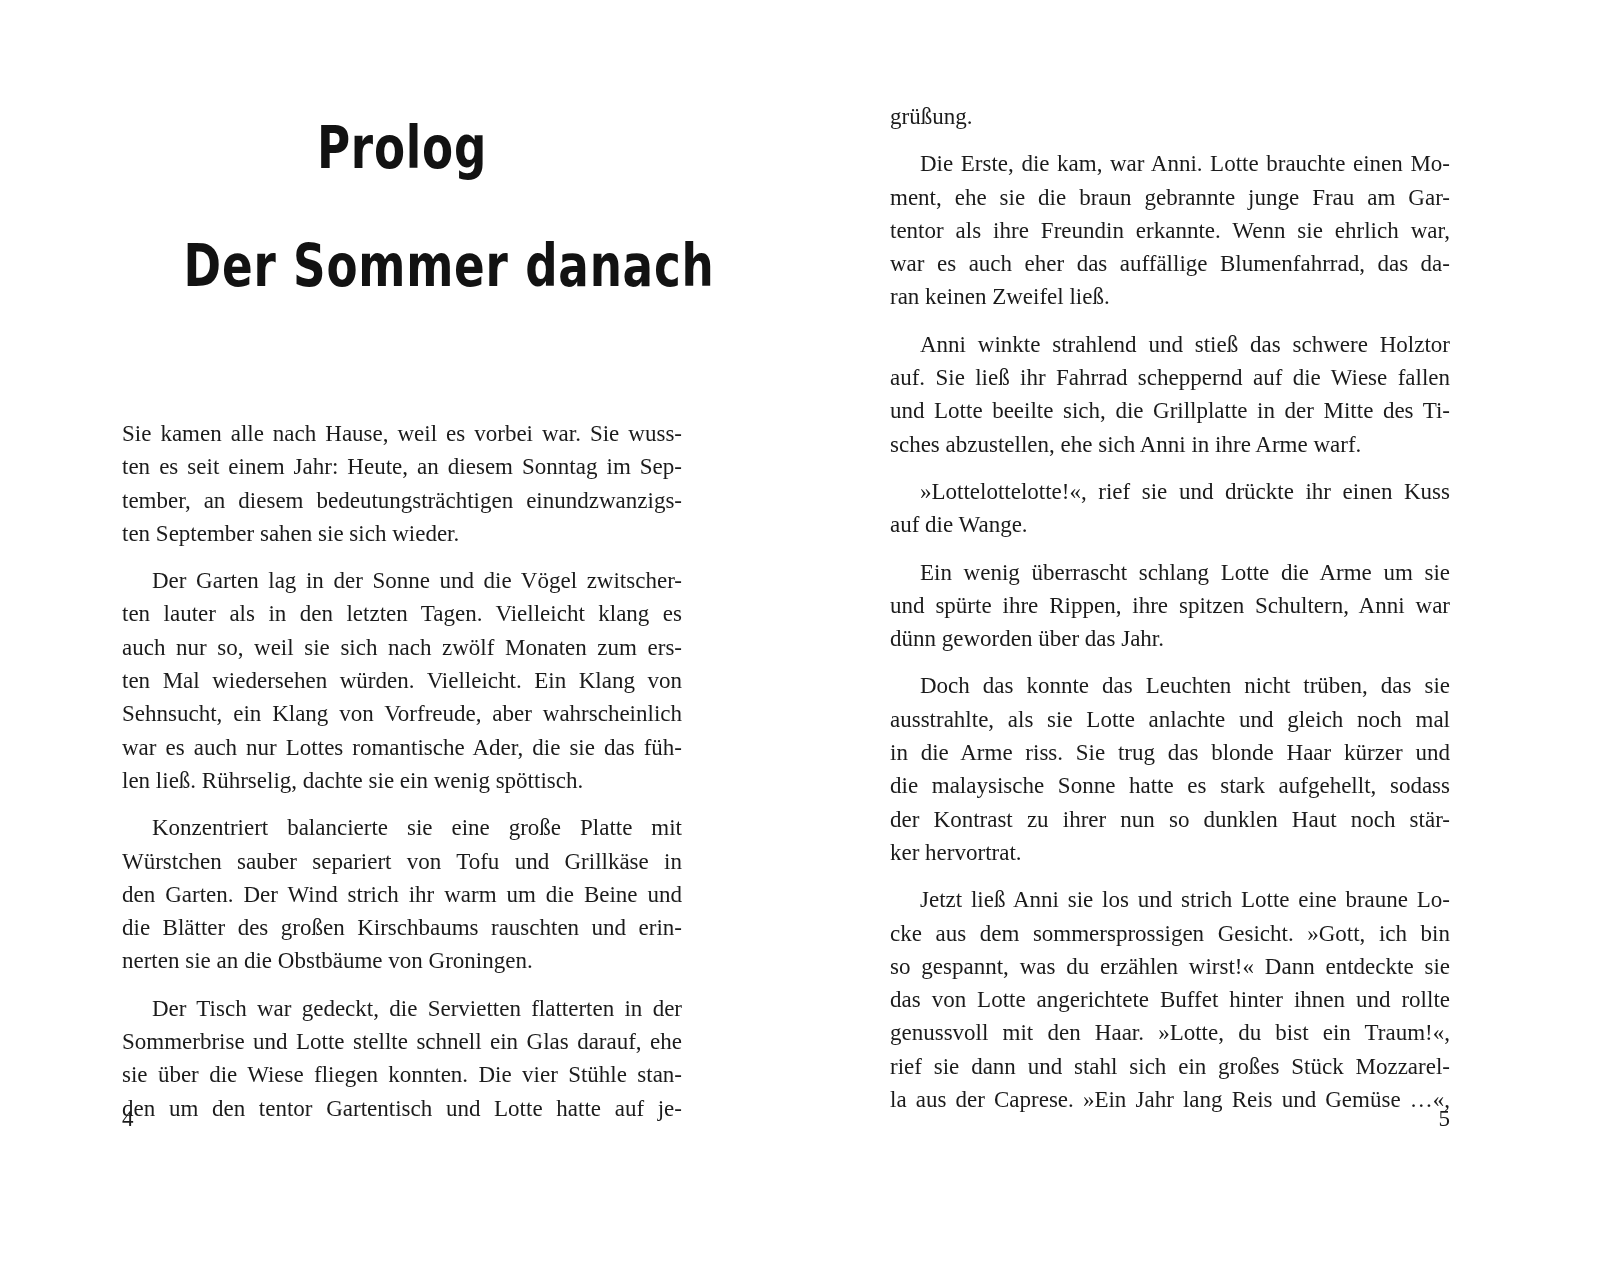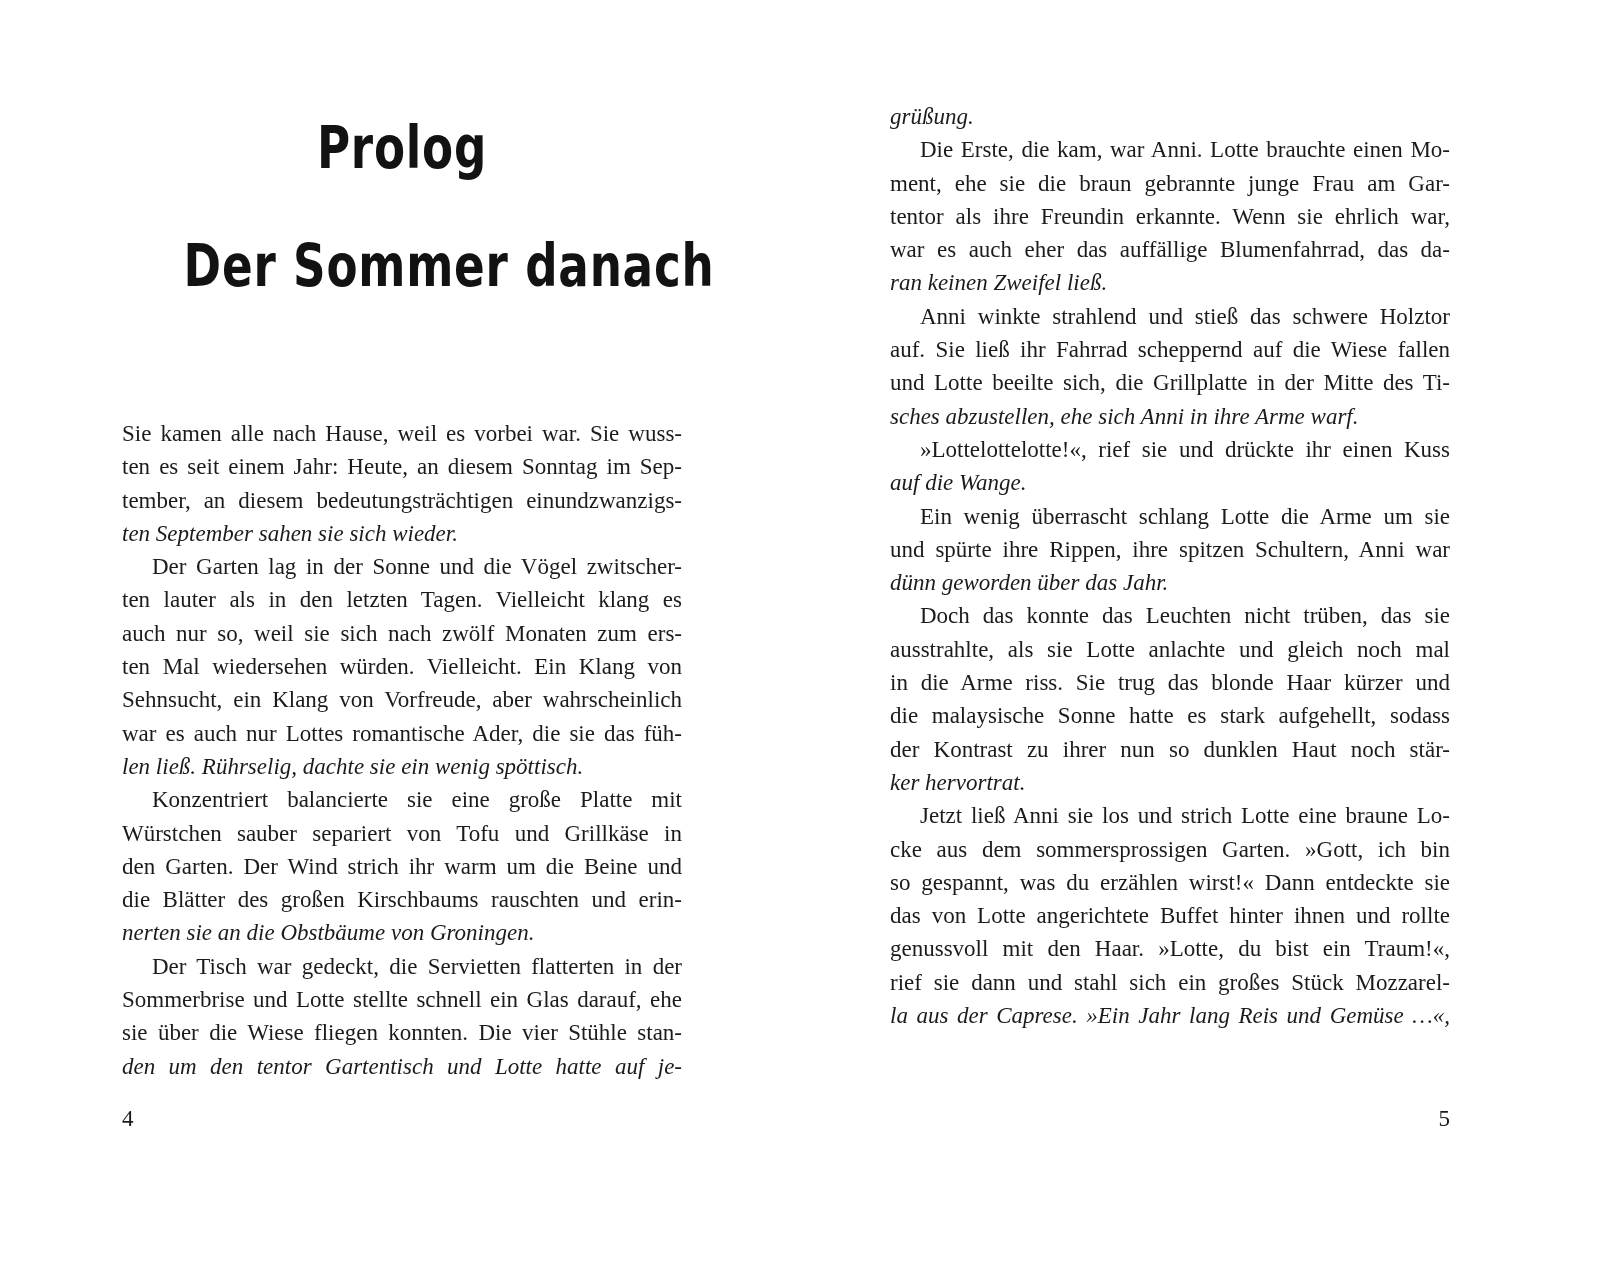--- a/index.html
+++ b/index.html
@@ -34,23 +34,23 @@
     font-size: 23px;
     line-height: 33.3px;
   }
   .page-body.left-body  { left: 122px; top: 417px; }
   .page-body.right-body { left: 890px; top: 100px; }
   .para { margin: 0; }
   .line {
     text-align: justify;
     text-align-last: justify;
   }
-  .para .line:last-child { text-align-last: left; font-style: italic; }
+  .para .line:last-child { text-align-last: left; }
   .para.cont .line:last-child { text-align-last: justify; }
-  .line.indent { padding-left: 30px; }
+  .line.indent { padding-left: 30px; margin-top: 14px; }
   .pagenum {
     position: absolute;
     top: 1102px;
     font-size: 23px;
     line-height: 33px;
     color: #1b1b1b;
   }
   .pagenum.left-num  { left: 122px; }
   .pagenum.right-num { left: 890px; width: 560px; text-align: right; }
 </style>
@@ -125,21 +125,21 @@
       <div class="para">
         <div class="line indent">Doch das konnte das Leuchten nicht trüben, das sie</div>
         <div class="line">ausstrahlte, als sie Lotte anlachte und gleich noch mal</div>
         <div class="line">in die Arme riss. Sie trug das blonde Haar kürzer und</div>
         <div class="line">die malaysische Sonne hatte es stark aufgehellt, sodass</div>
         <div class="line">der Kontrast zu ihrer nun so dunklen Haut noch stär-</div>
         <div class="line">ker hervortrat.</div>
       </div>
       <div class="para cont">
         <div class="line indent">Jetzt ließ Anni sie los und strich Lotte eine braune Lo-</div>
-        <div class="line">cke aus dem sommersprossigen Garten. »Gott, ich bin</div>
+        <div class="line">cke aus dem sommersprossigen Gesicht. »Gott, ich bin</div>
         <div class="line">so gespannt, was du erzählen wirst!« Dann entdeckte sie</div>
         <div class="line">das von Lotte angerichtete Buffet hinter ihnen und rollte</div>
         <div class="line">genussvoll mit den Haar. »Lotte, du bist ein Traum!«,</div>
         <div class="line">rief sie dann und stahl sich ein großes Stück Mozzarel-</div>
         <div class="line">la aus der Caprese. »Ein Jahr lang Reis und Gemüse …«,</div>
       </div>
     </div>
 
   <div class="pagenum right-num">5</div>
 

